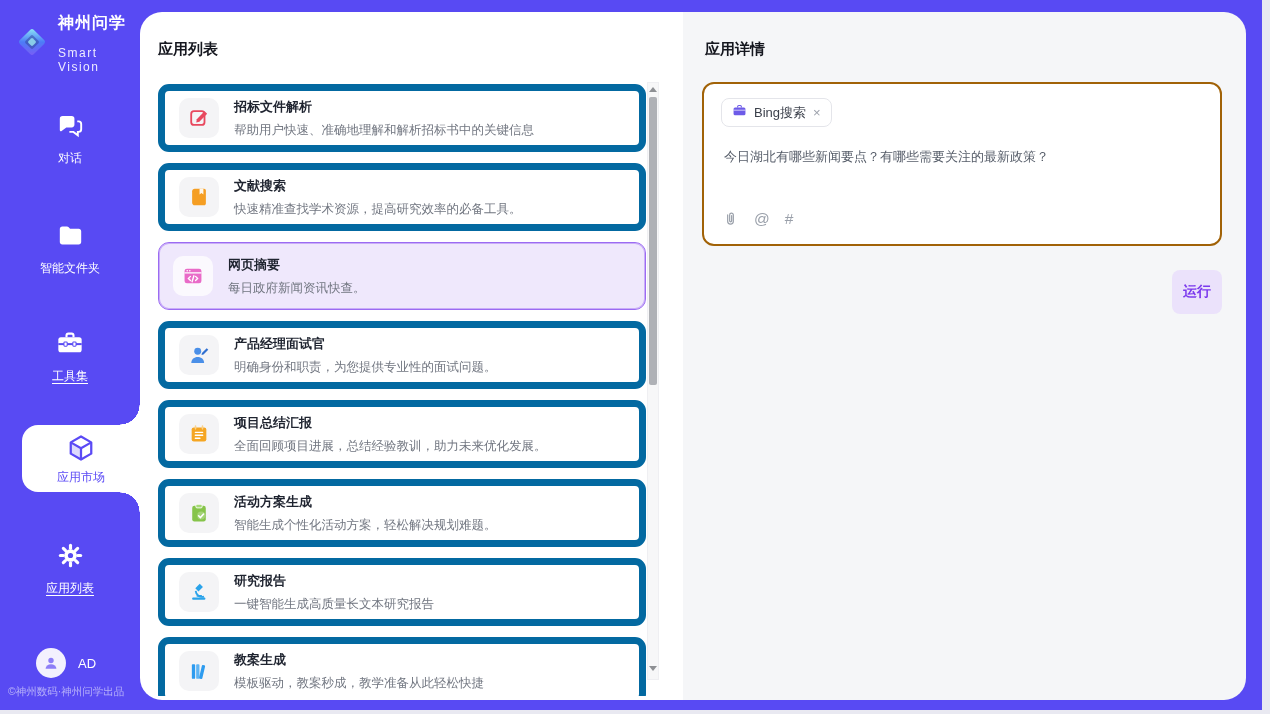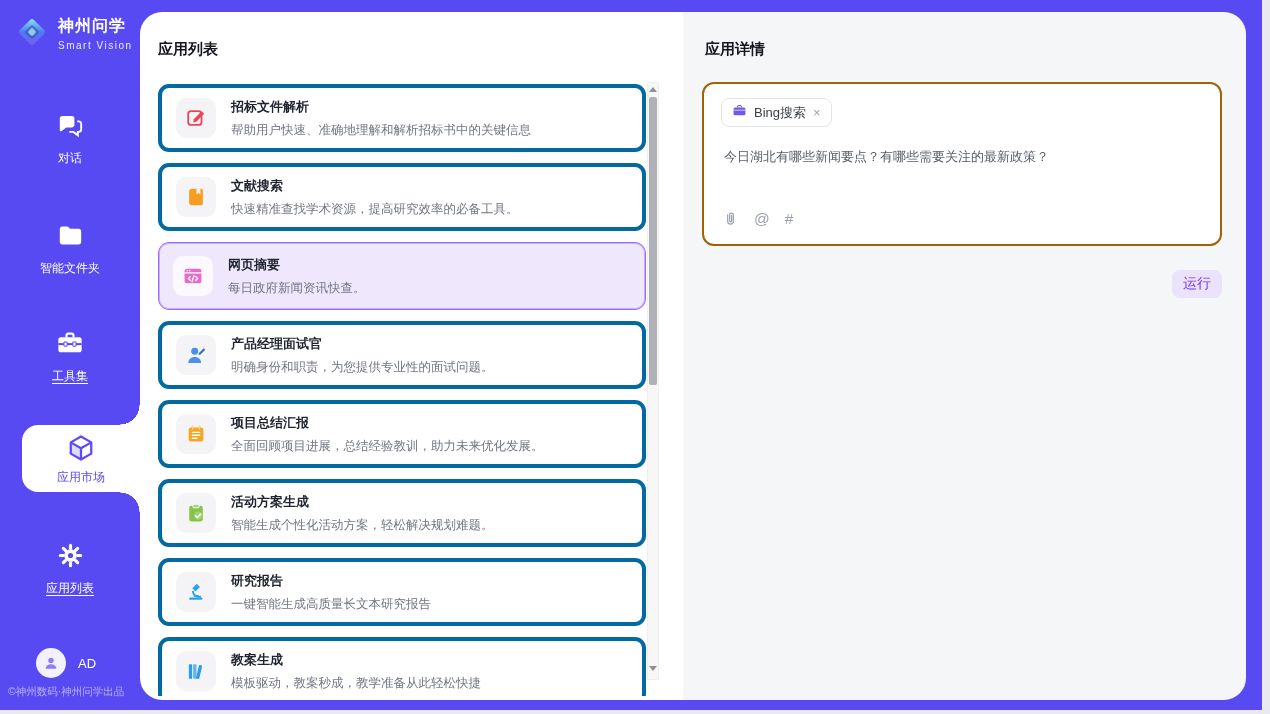--- a/index.html
+++ b/index.html
@@ -6,21 +6,21 @@
   html,body { width:1270px; height:714px; overflow:hidden; }
   body { font-family:"Liberation Sans","DejaVu Sans",sans-serif; background:#E9E9F1; position:relative; }
   :root { --purple:#584AF3; --accent:#5B4AF5; }
 
   .frame { position:absolute; left:0; top:0; width:1262px; height:710px; background:var(--purple); }
 
   
   .sidebar { position:absolute; left:0; top:0; width:140px; height:710px; }
   .brand { position:absolute; top:14px; left:14px; display:flex; align-items:center; gap:8px;justify-content:space-between; }
   .brand-name { color:#fff; font-size:16px; font-weight:700; letter-spacing:1px; line-height:1.1; }
-  .brand-sub { color:#EDEBFF; font-size:10px; letter-spacing:1.5px; margin-top:6px; }
+  .brand-sub { color:#EDEBFF; font-size:12px; letter-spacing:1.5px; margin-top:14px; }
   .nav-item { position:absolute; left:0; width:140px; text-align:center; cursor:pointer; }
   .nav-item .nav-label { display:block; color:#fff; font-size:12px; margin-top:7px; }
   .nav-label.u { text-decoration:underline; text-underline-offset:3px; }
   .ni-chat{top:112px;} .ni-folder{top:222px;} .ni-tools{top:329px;} .ni-settings{top:542px;}
 
   
   .market-tab { position:absolute; top:425px; left:22px; right:0; height:67px; background:#fff;
     border-radius:16px 0 0 16px; text-align:center; padding-top:8px; cursor:pointer; }
   .market-tab .nav-label { color:var(--accent); display:block; font-size:12px; margin-top:2px; }
   .market-tab::before { content:""; position:absolute; right:0; top:-20px; width:20px; height:20px;
@@ -36,21 +36,21 @@
   
   .content { position:absolute; left:140px; top:12px; width:1106px; height:688px;
     border-radius:22px; overflow:hidden; display:flex; }
   .panel-list { width:543px; background:#fff; position:relative; flex:none; }
   .panel-detail { flex:1; background:#F5F6F8; position:relative; }
   .panel-title { position:absolute; top:28px; left:18px; font-size:15px; font-weight:700; color:#15171F; }
   .panel-detail .panel-title { left:22px; }
 
   
   .list-viewport { position:absolute; top:72px; left:18px; width:488px; bottom:4px; overflow:hidden; }
-  .app-card { height:68px; margin-bottom:11px; border:4px solid #0369a1; border-radius:11px;
+  .app-card { height:68px; margin-bottom:11px; border:7px solid #0369a1; border-radius:11px;
     background:#fff; display:flex; align-items:center; gap:15px; padding:0 14px; cursor:pointer; }
   .app-card.selected { background:#EFE8FC; border:1px solid #9B6BF2; box-shadow:0 0 0 1px #C9ADF8 inset;align-items:center; }
   .app-icon { width:40px; height:40px; border-radius:10px; background:#F4F4F6; flex:none;
     display:flex; align-items:center; justify-content:center; }
   .app-card.selected .app-icon { background:#FBF9FE; }
   .app-texts { min-width:0; }
   .app-title { font-size:13px; font-weight:700; color:#1F2430; margin-bottom:6px; }
   .app-desc { font-size:12.5px; color:#717680; white-space:nowrap; }
 
   
@@ -65,22 +65,22 @@
   .detail-card { position:absolute; top:70px; left:19px; right:24px; height:164px; background:#fff;
     border:2px solid #a16207; border-radius:12px; }
   .tool-chip { position:absolute; top:14px; left:17px; height:29px; display:inline-flex; align-items:center;
     gap:7px; padding:0 10px; border:1px solid #E4E5EA; border-radius:8px; background:#fff; cursor:pointer; }
   .chip-label { font-size:13px; color:#3A3F4A; }
   .chip-close { font-size:13px; color:#9CA1AB; cursor:pointer; line-height:1; }
   .query-text { position:absolute; top:64px; left:20px; right:20px; font-size:13px; color:#565D69; cursor:text; }
   .composer-icons { position:absolute; bottom:16px; left:18px; display:flex; align-items:center; gap:15px; }
   .c-icon { color:#9AA0AA; font-size:15.5px; cursor:pointer; display:flex; align-items:center; }
   .run-row { position:absolute; top:258px; right:24px; }
-  .run-btn { background:#EBE2FB; color:#7C3AED; border:none; border-radius:8px; height:28px; width:50px;
-    font-size:14px; font-family:inherit; cursor:pointer; }
+  .run-btn { background:#EBE2FB; color:#7C3AED; border:none; border-radius:8px; height:44px; width:50px;
+    font-size:14px; font-family:inherit; cursor:pointer;font-weight:bold; }
 </style>
 </head>
 <body>
 
 <div class="frame">
 
   <aside class="sidebar">
     <div class="brand">
       <span>
         <svg width="36" height="36" viewBox="0 0 40 40">

